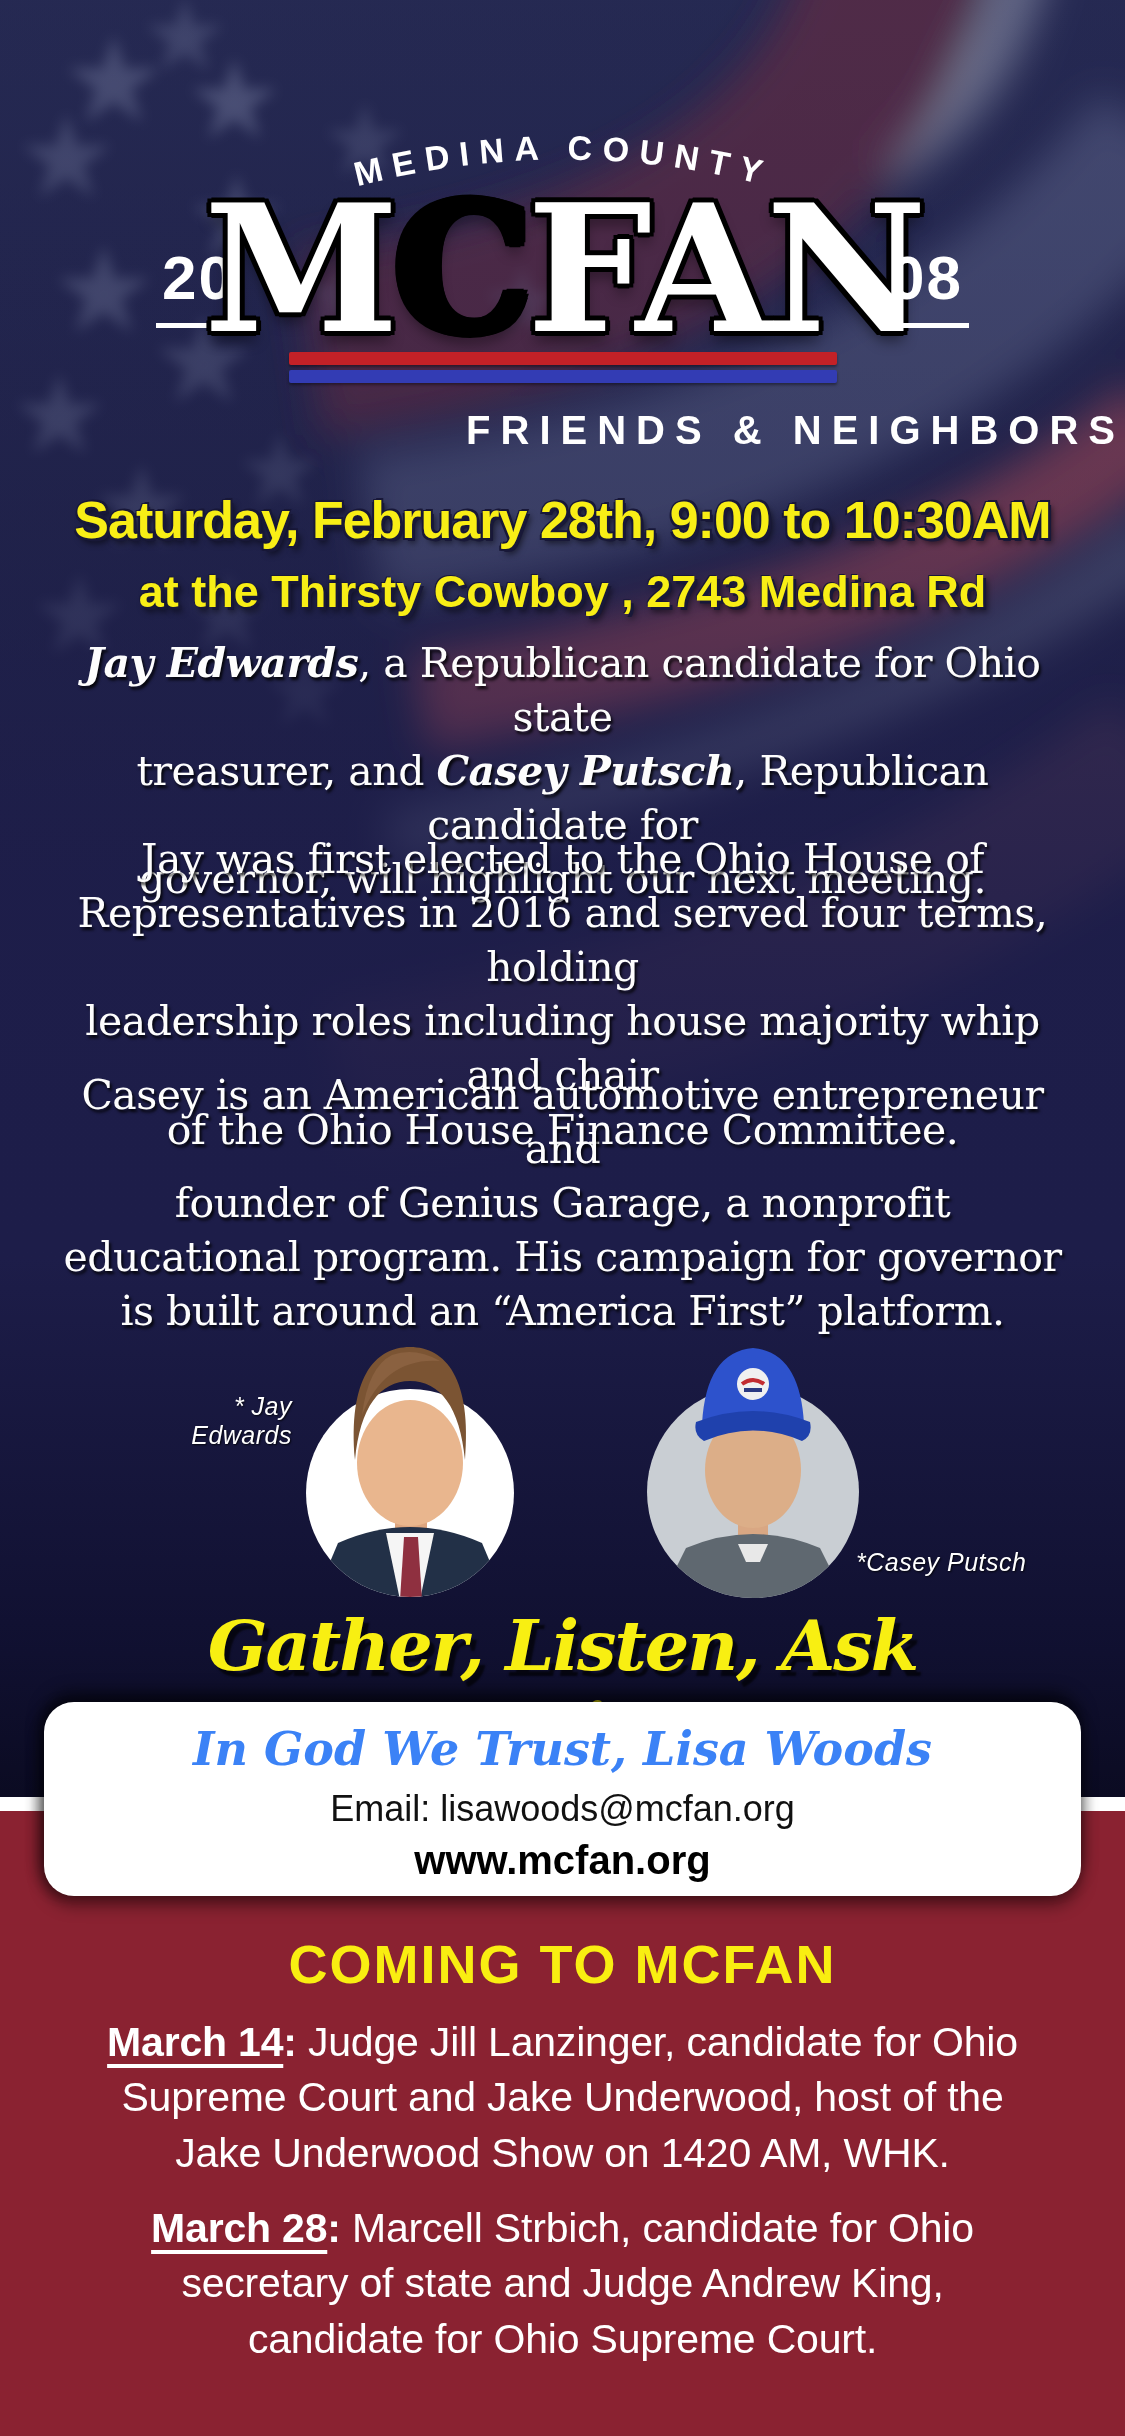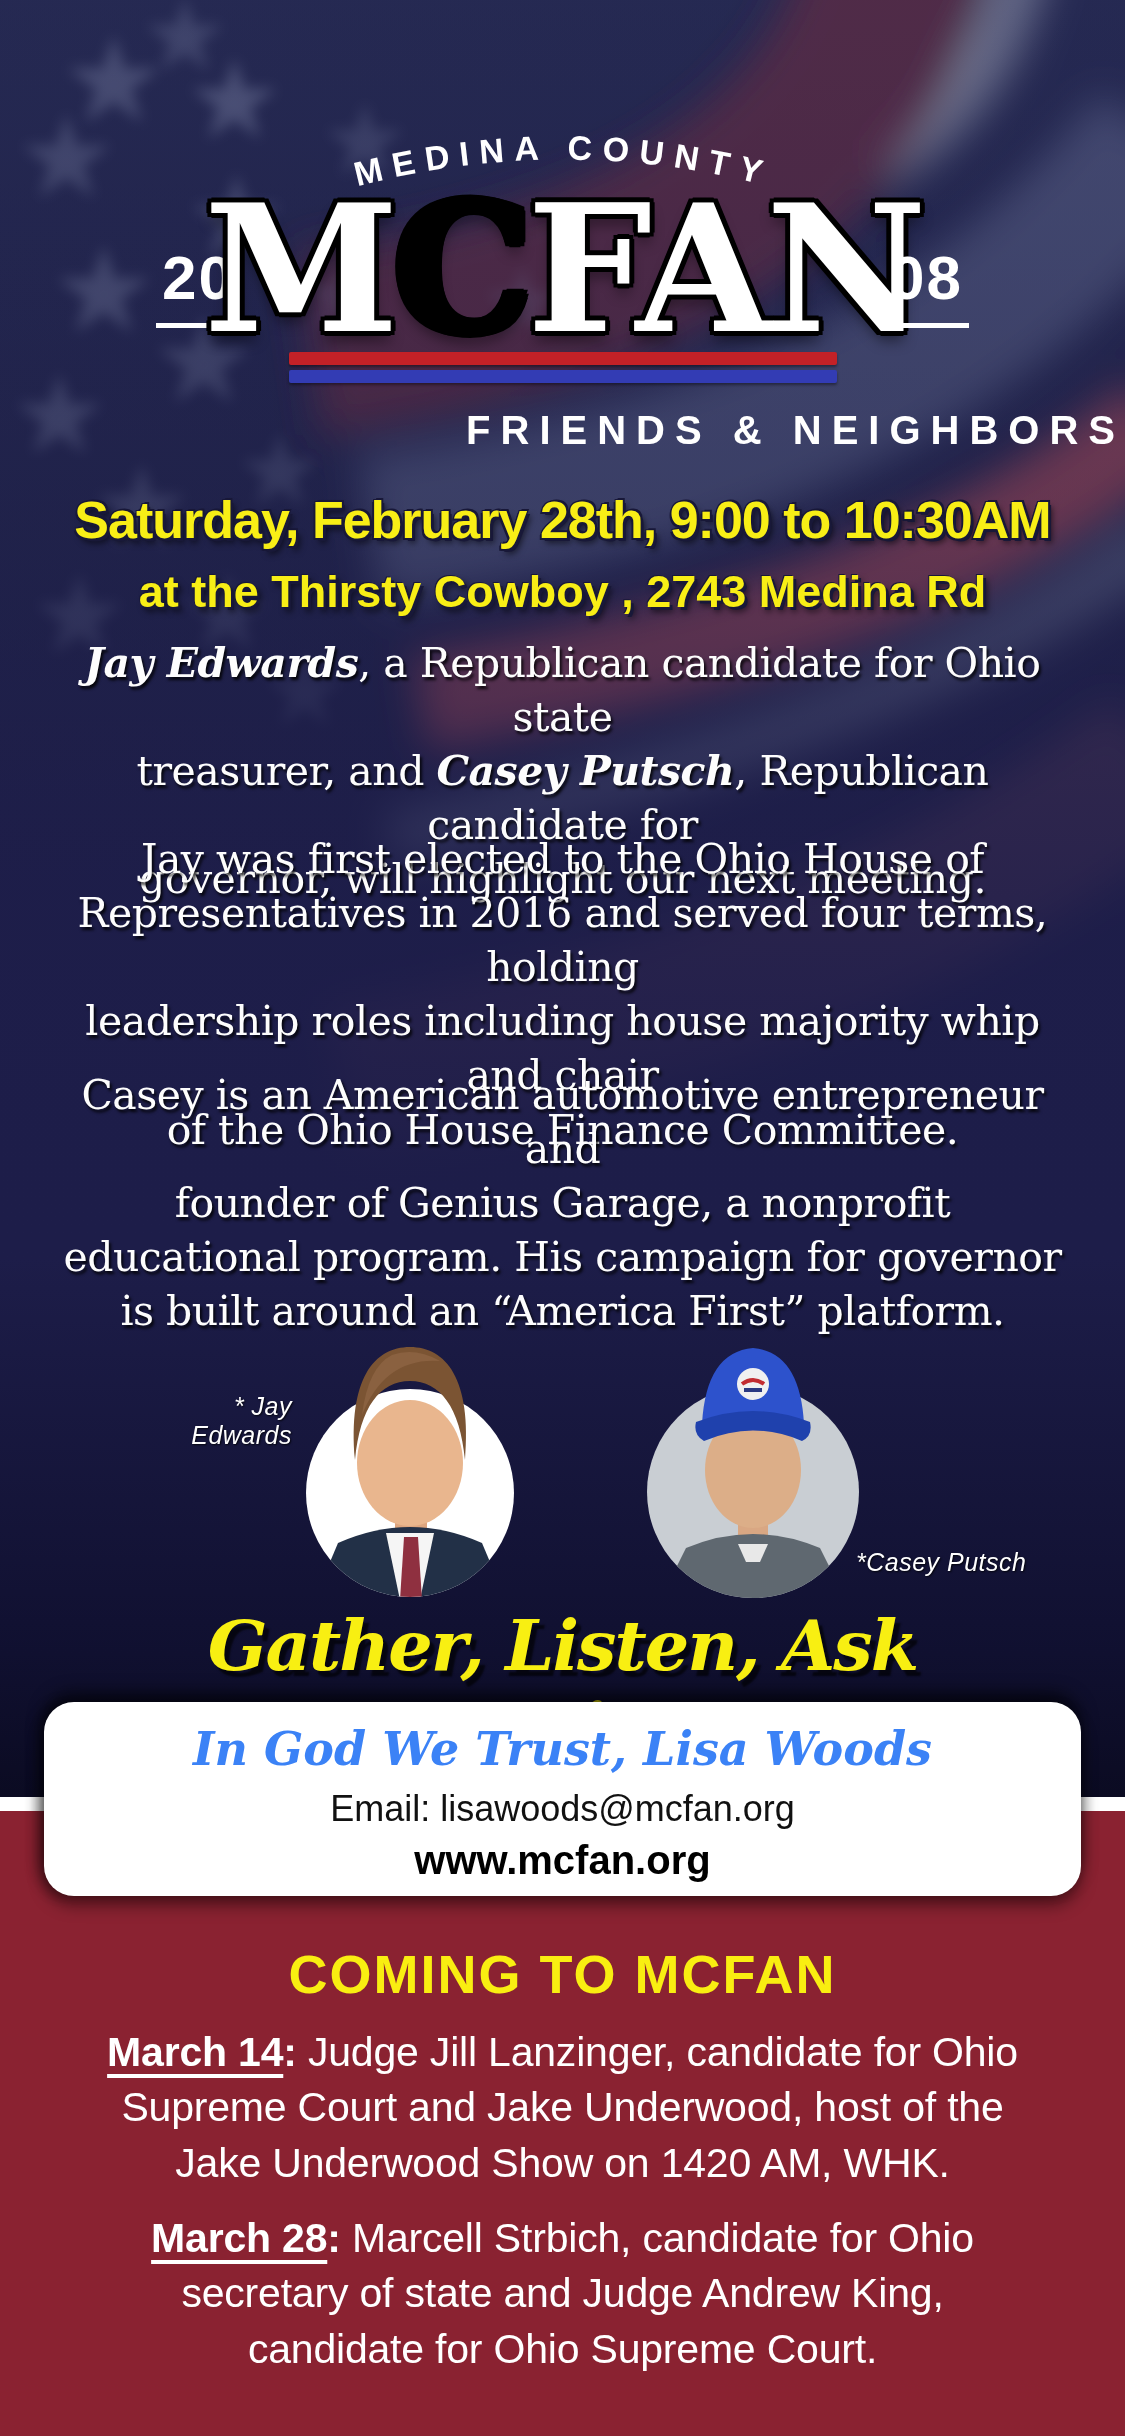--- a/index.html
+++ b/index.html
@@ -81,21 +81,21 @@
     box-shadow:0 -10px 16px rgba(0,0,0,.55),0 10px 16px rgba(0,0,0,.40),-8px 0 12px rgba(0,0,0,.25);}
   .card-signature{margin-top:20px;font-family:"DejaVu Serif",serif;font-weight:bold;
     font-style:italic;font-size:46px;color:#3b82f6;}
   .card-email{margin-top:12px;font-size:36px;color:#111;}
   .card-site{margin-top:8px;font-size:40px;font-weight:bold;color:#000;}
 
   
   .stripe{position:absolute;top:1797px;left:0;width:1125px;height:14px;background:#ffffff;}
   .bottom-red{position:absolute;top:1811px;left:0;width:1125px;height:625px;
     background:#8a2231;text-align:center;color:#fff;}
-  .coming-heading{margin:16px;padding-top:116px;font-size:54px;font-weight:bold;
+  .coming-heading{margin:6px;padding-top:116px;font-size:54px;font-weight:bold;
     letter-spacing:2px;color:#f9ee11;}
   .coming-item{width:1030px;margin:20px auto 0 auto;font-size:41px;line-height:1.35;
     white-space:pre-line;letter-spacing:-0.2px;}
   .coming-date{font-weight:bold;text-decoration:underline;text-decoration-thickness:4px;
     text-underline-offset:8px;}
   .coming-colon{font-weight:bold;}
 </style>
 </head>
 <body>
 

